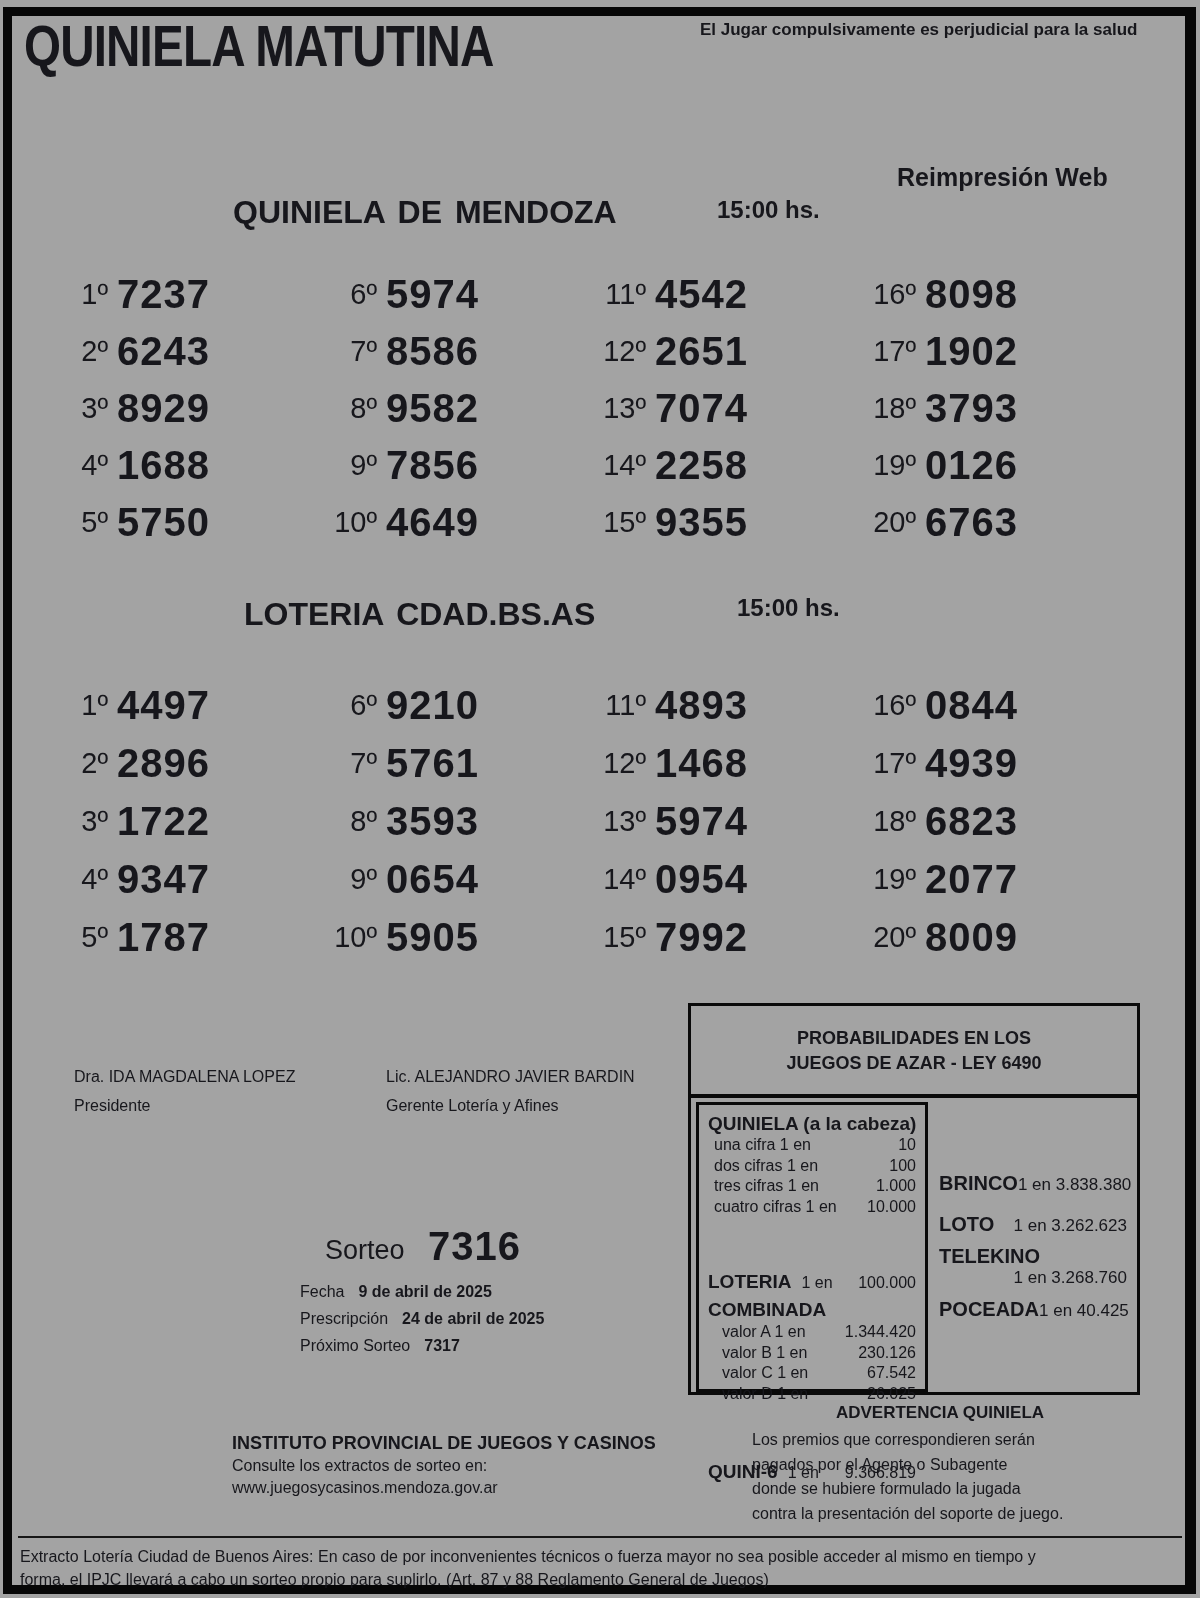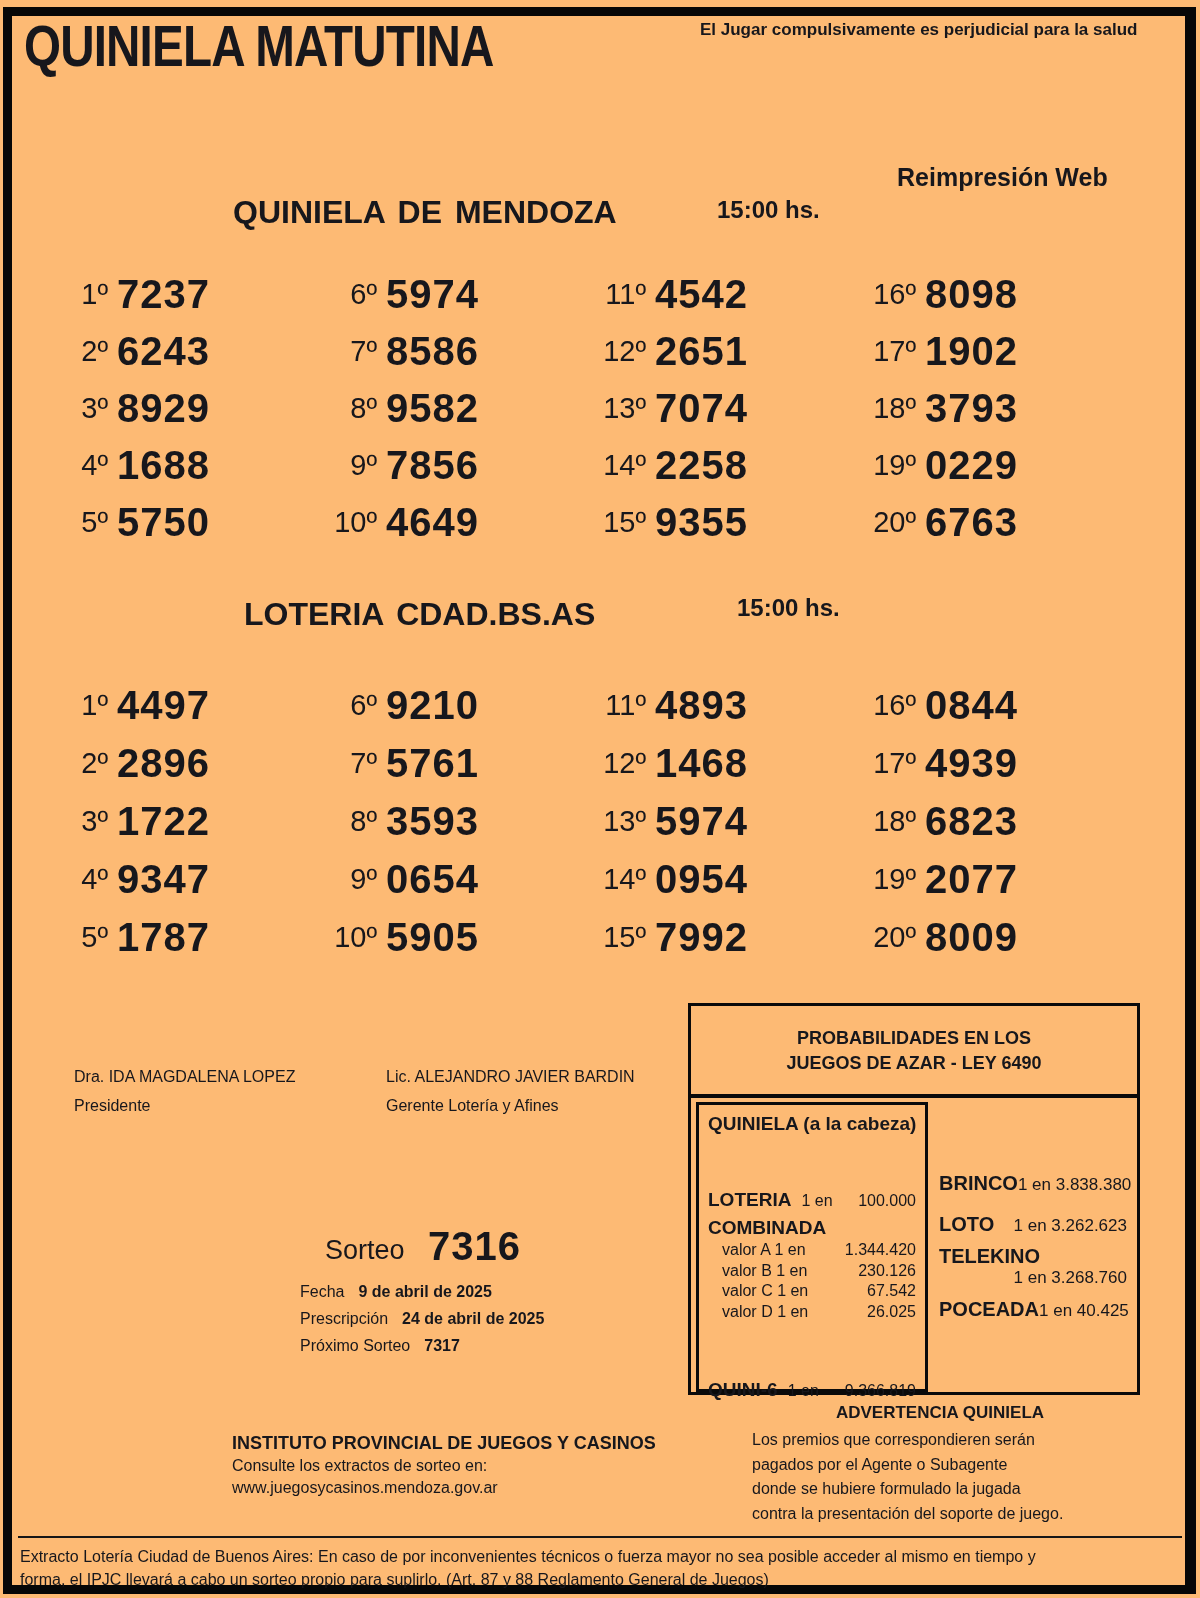--- a/index.html
+++ b/index.html
@@ -1,16 +1,16 @@
 <!DOCTYPE html>
 <html><head>
 <meta charset="utf-8">
 <style>
   html,body{margin:0;padding:0;background:#e8e8e8;}
-  .page{position:relative;width:1200px;height:1598px;background:#fdba74;margin:0 auto;
+  .page{position:relative;width:1200px;height:1598px;background:#a3a3a3;margin:0 auto;
         font-family:"Liberation Sans", sans-serif;color:#17171c;overflow:hidden;}
   .frame{position:absolute;left:3px;top:7px;right:4px;bottom:4px;
          border:9px solid #070707;border-right-width:11px;pointer-events:none;}
   .abs{position:absolute;}
 
   .main-title{left:24px;top:14px;font-size:58px;font-weight:bold;letter-spacing:-1px;
               transform:scaleX(.82);transform-origin:left top;white-space:nowrap;line-height:1.1;}
   .health{left:700px;top:20px;width:460px;font-size:17px;font-weight:bold;white-space:nowrap;}
   .reprint{left:897px;top:163px;font-size:25px;font-weight:bold;white-space:nowrap;}
 
@@ -153,21 +153,21 @@
       <div class="num-row">
         <span class="pos">17º</span>
         <span class="val">1902</span>
       </div>
       <div class="num-row">
         <span class="pos">18º</span>
         <span class="val">3793</span>
       </div>
       <div class="num-row">
         <span class="pos">19º</span>
-        <span class="val">0229</span>
+        <span class="val">0126</span>
       </div>
       <div class="num-row">
         <span class="pos">20º</span>
         <span class="val">6763</span>
       </div>
     </div>
 
   <div class="abs draw-title" style="left:244px;top:598px;">LOTERIA CDAD.BS.AS</div>
   <div class="abs draw-time" style="left:737px;top:596px;">15:00 hs.</div>
 
@@ -271,20 +271,39 @@
 
   <div class="abs prob-box">
     <div class="prob-title">
       <div>PROBABILIDADES EN LOS</div>
       <div>JUEGOS DE AZAR - LEY 6490</div>
     </div>
     <div class="prob-divider"></div>
 
     <div class="prob-left">
       <div class="prob-left-header">QUINIELA (a la cabeza)</div>
+      <div>
+
+      <div class="prob-row">
+            <span class="ind">una cifra  1 en</span>
+            <span>10</span>
+          </div>
+          <div class="prob-row">
+            <span class="ind">dos cifras 1 en</span>
+            <span>100</span>
+          </div>
+          <div class="prob-row">
+            <span class="ind">tres cifras 1 en</span>
+            <span>1.000</span>
+          </div>
+          <div class="prob-row">
+            <span class="ind">cuatro cifras 1 en</span>
+            <span>10.000</span>
+          </div>
+        </div>
       <div class="prob-row-mid" style="margin-top:10px;">
         <span class="g-label">LOTERIA</span>
         <span class="mid">1 en</span>
         <span class="v">100.000</span>
       </div>
       <div class="prob-left-header" style="margin-top:3px;line-height:24px;">COMBINADA</div>
       <div class="valor-rows">
 
       <div class="prob-row">
             <span>valor A 1 en</span>

